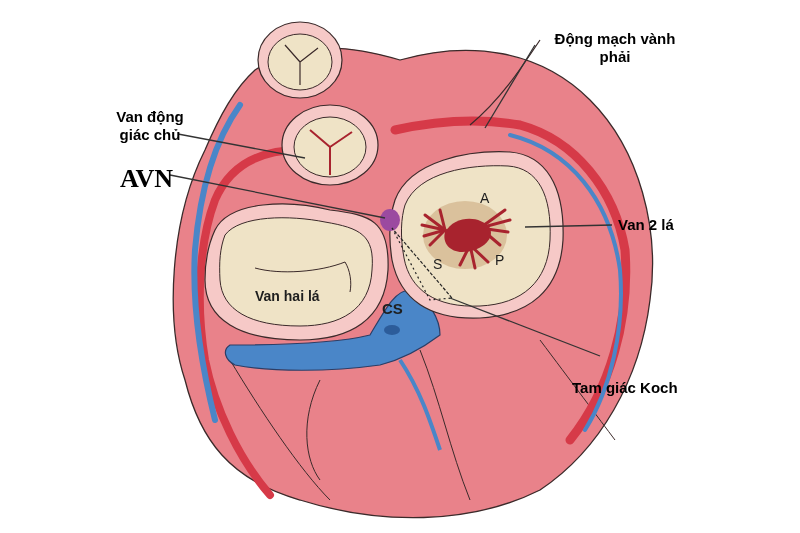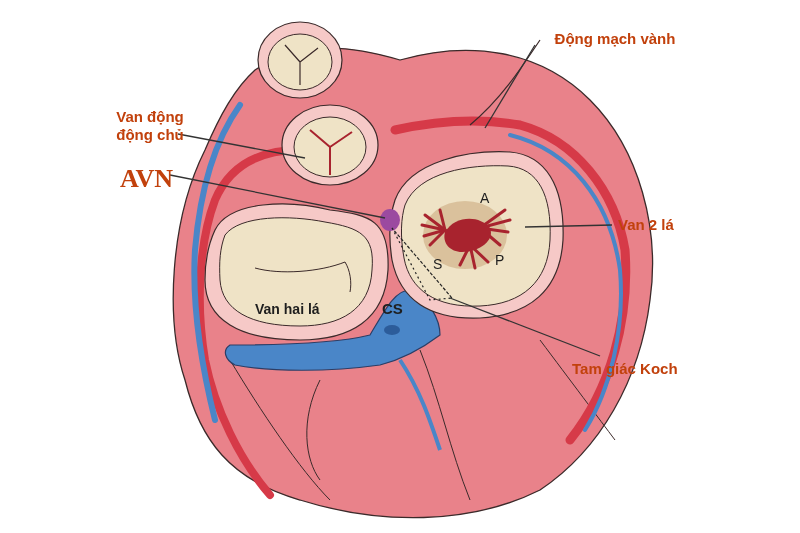--- a/index.html
+++ b/index.html
@@ -1,18 +1,18 @@
 <!DOCTYPE html>
 <html><head>
 <meta charset="utf-8">
 <style>
   html,body{margin:0;padding:0;background:#ffffff;}
   body{width:800px;height:533px;position:relative;overflow:hidden;font-family:"Liberation Sans",sans-serif;}
   #stage{position:absolute;left:0;top:0;width:800px;height:533px;}
-  .lbl{position:absolute;color:#c2410c;font-weight:bold;font-family:"Liberation Sans",sans-serif;}
+  .lbl{position:absolute;color:#000000;font-weight:bold;font-family:"Liberation Sans",sans-serif;}
   .lbl-md{font-size:15px;line-height:18px;}
   .lbl-lg{font-size:26px;font-family:Liberation Serif, serif;}
   .in-lbl{position:absolute;color:#1e1e1e;font-weight:bold;font-size:14px;font-family:"Liberation Sans",sans-serif;}
   .center{text-align:center;}
 </style>
 </head>
 <body>
 
 <svg id="stage" viewBox="0 0 800 533" xmlns="http://www.w3.org/2000/svg">
 
@@ -72,26 +72,27 @@
 
   <line x1="485" y1="128" x2="535" y2="45" stroke="#333" stroke-width="1.3"></line>
   <line x1="178" y1="134" x2="305" y2="158" stroke="#333" stroke-width="1.3"></line>
   <line x1="170" y1="175" x2="385" y2="218" stroke="#333" stroke-width="1.3"></line>
   <line x1="525" y1="227" x2="612" y2="225" stroke="#333" stroke-width="1.3"></line>
   <line x1="450" y1="298" x2="600" y2="356" stroke="#333" stroke-width="1.3"></line>
 </svg>
 
 <div class="lbl lbl-md center" style="left:540px;top:30px;width:150px;">
   <div>Động mạch vành</div>
+  <div>phải</div>
 </div>
 <div class="lbl lbl-md center" style="left:110px;top:108px;width:80px;">
   <div>Van động</div>
-  <div>động chủ</div>
+  <div>giác chủ</div>
 </div>
 <div class="lbl lbl-lg" style="left:120px;top:164px;">AVN</div>
 <div class="lbl lbl-md" style="left:618px;top:216px;">Van 2 lá</div>
-<div class="lbl lbl-md" style="left:572px;top:360px;text-align:center;">Tam giác Koch</div>
+<div class="lbl lbl-md" style="left:572px;top:379px;text-align:center;">Tam giác Koch</div>
 
-<div class="in-lbl" style="left:255px;top:301px;">Van hai lá</div>
+<div class="in-lbl" style="left:255px;top:288px;">Van hai lá</div>
 <div class="in-lbl" style="left:382px;top:300px;font-weight:bold;font-size:15px;">CS</div>
 <div class="in-lbl" style="left:480px;top:190px;font-weight:normal;">A</div>
 <div class="in-lbl" style="left:433px;top:256px;font-weight:normal;">S</div>
 <div class="in-lbl" style="left:495px;top:252px;font-weight:normal;">P</div>
 
 </body></html>

